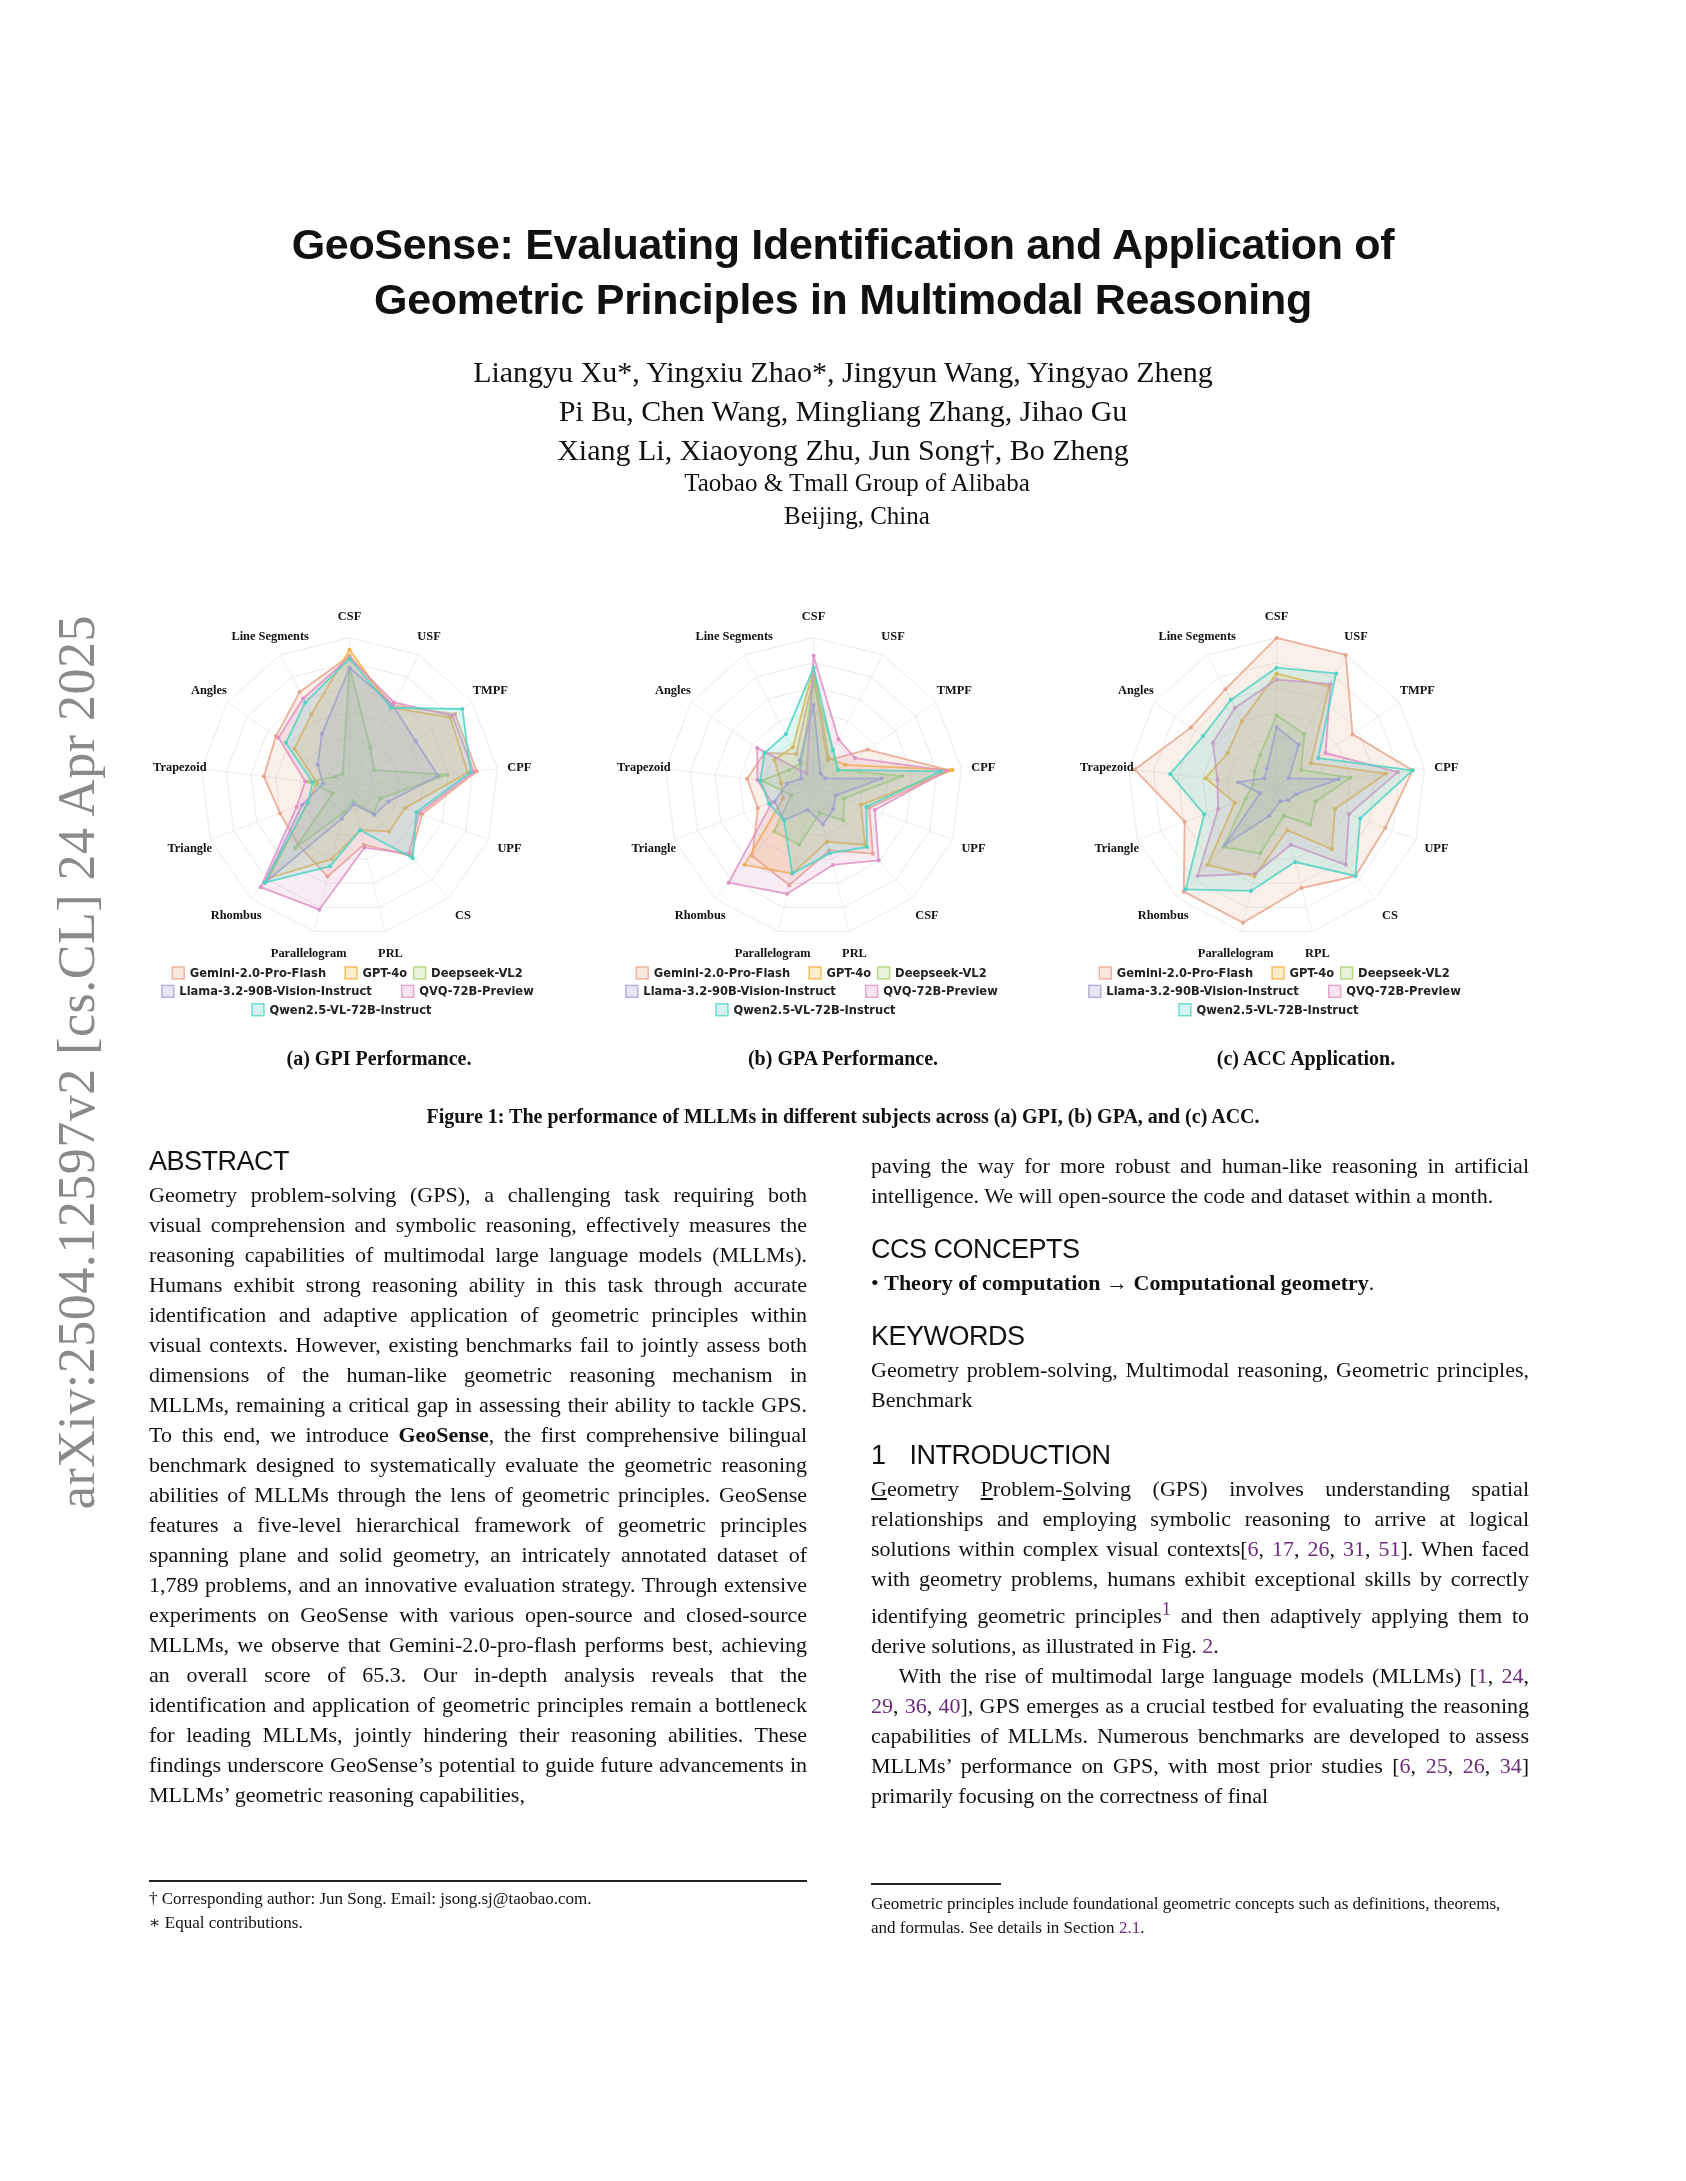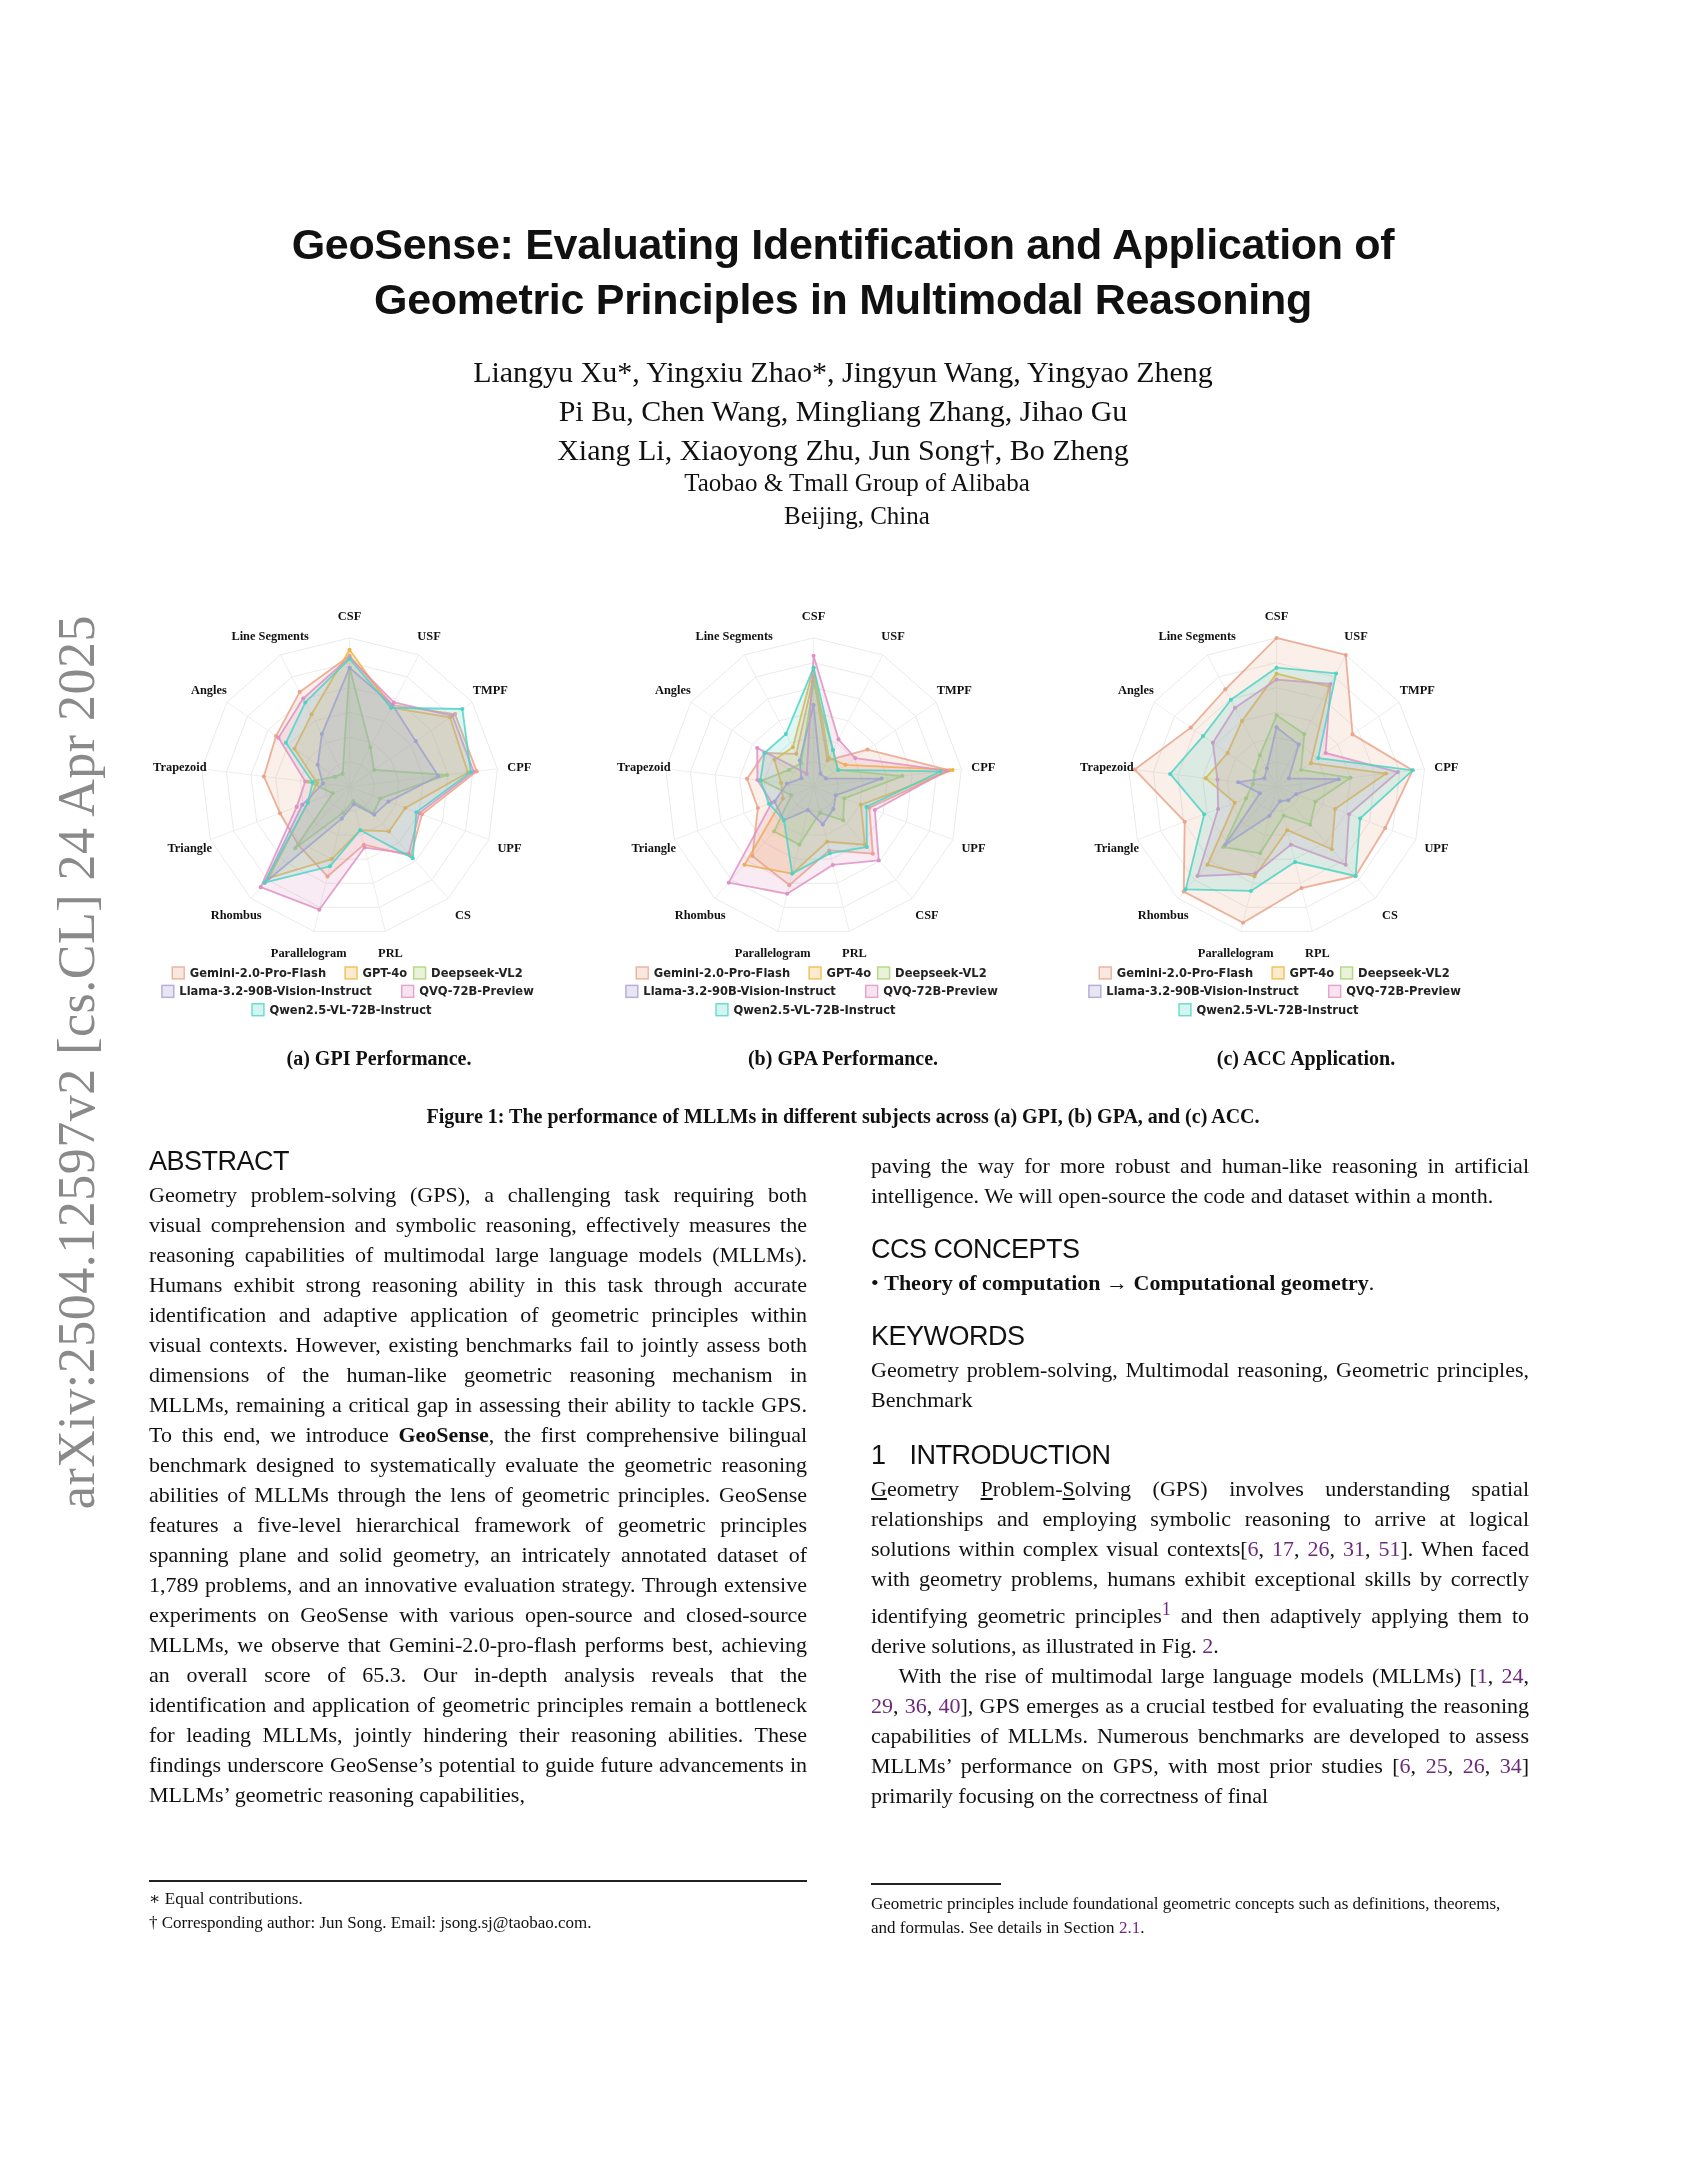--- a/index.html
+++ b/index.html
@@ -487,22 +487,22 @@
 
 <div class="figcap">Figure 1: The performance of MLLMs in different subjects across (a) GPI, (b) GPA, and (c) ACC.</div>
 
 <div class="col col-left">
   <h2>ABSTRACT</h2>
   <p><span>Geometry problem-solving (GPS), a challenging task requiring both visual comprehension and symbolic reasoning, effectively measures the reasoning capabilities of multimodal large language models (MLLMs). Humans exhibit strong reasoning ability in this task through accurate identification and adaptive application of geometric principles within visual contexts. However, existing benchmarks fail to jointly assess both dimensions of the human-like geometric reasoning mechanism in MLLMs, remaining a critical gap in assessing their ability to tackle GPS. To this end, we introduce </span><b>GeoSense</b><span>, the first comprehensive bilingual benchmark designed to systematically evaluate the geometric reasoning abilities of MLLMs through the lens of geometric principles. GeoSense features a five-level hierarchical framework of geometric principles spanning plane and solid geometry, an intricately annotated dataset of 1,789 problems, and an innovative evaluation strategy. Through extensive experiments on GeoSense with various open-source and closed-source MLLMs, we observe that Gemini-2.0-pro-flash performs best, achieving an overall score of 65.3. Our in-depth analysis reveals that the identification and application of geometric principles remain a bottleneck for leading MLLMs, jointly hindering their reasoning abilities. These findings underscore GeoSense’s potential to guide future advancements in MLLMs’ geometric reasoning capabilities,</span></p>
 </div>
 
 <div class="fn-rule" style="left:149px;top:1880px;width:658px;"></div>
 <div class="fn" style="left:149px;top:1887px;width:658px;">
+  <div>† Corresponding author: Jun Song. Email: jsong.sj@taobao.com.</div>
   <div>∗ Equal contributions.</div>
-  <div>† Corresponding author: Jun Song. Email: jsong.sj@taobao.com.</div>
 </div>
 
 <div class="col col-right">
   <p>paving the way for more robust and human-like reasoning in artificial intelligence. We will open-source the code and dataset within a month.</p>
   <h2 style="margin-top:20px">CCS CONCEPTS</h2>
   <p><span>• </span><span class="ccs">Theory of computation → Computational geometry</span><span>.</span></p>
   <h2 style="margin-top:20px">KEYWORDS</h2>
   <p>Geometry problem-solving, Multimodal reasoning, Geometric principles, Benchmark</p>
   <h2 style="margin-top:22px"><span>1</span><span style="display:inline-block;width:24px"></span><span>INTRODUCTION</span></h2>
   <p><span class="u">G</span><span>eometry </span><span class="u">P</span><span>roblem-</span><span class="u">S</span><span>olving (GPS) involves understanding spatial relationships and employing symbolic reasoning to arrive at logical solutions within complex visual contexts[</span><a class="cite">6</a>, <a class="cite">17</a>, <a class="cite">26</a>, <a class="cite">31</a>, <a class="cite">51</a><span>]. When faced with geometry problems, humans exhibit exceptional skills by correctly identifying geometric principles</span><sup class="cite">1</sup><span> and then adaptively applying them to derive solutions, as illustrated in Fig. </span><a class="cite">2</a><span>.</span></p>

